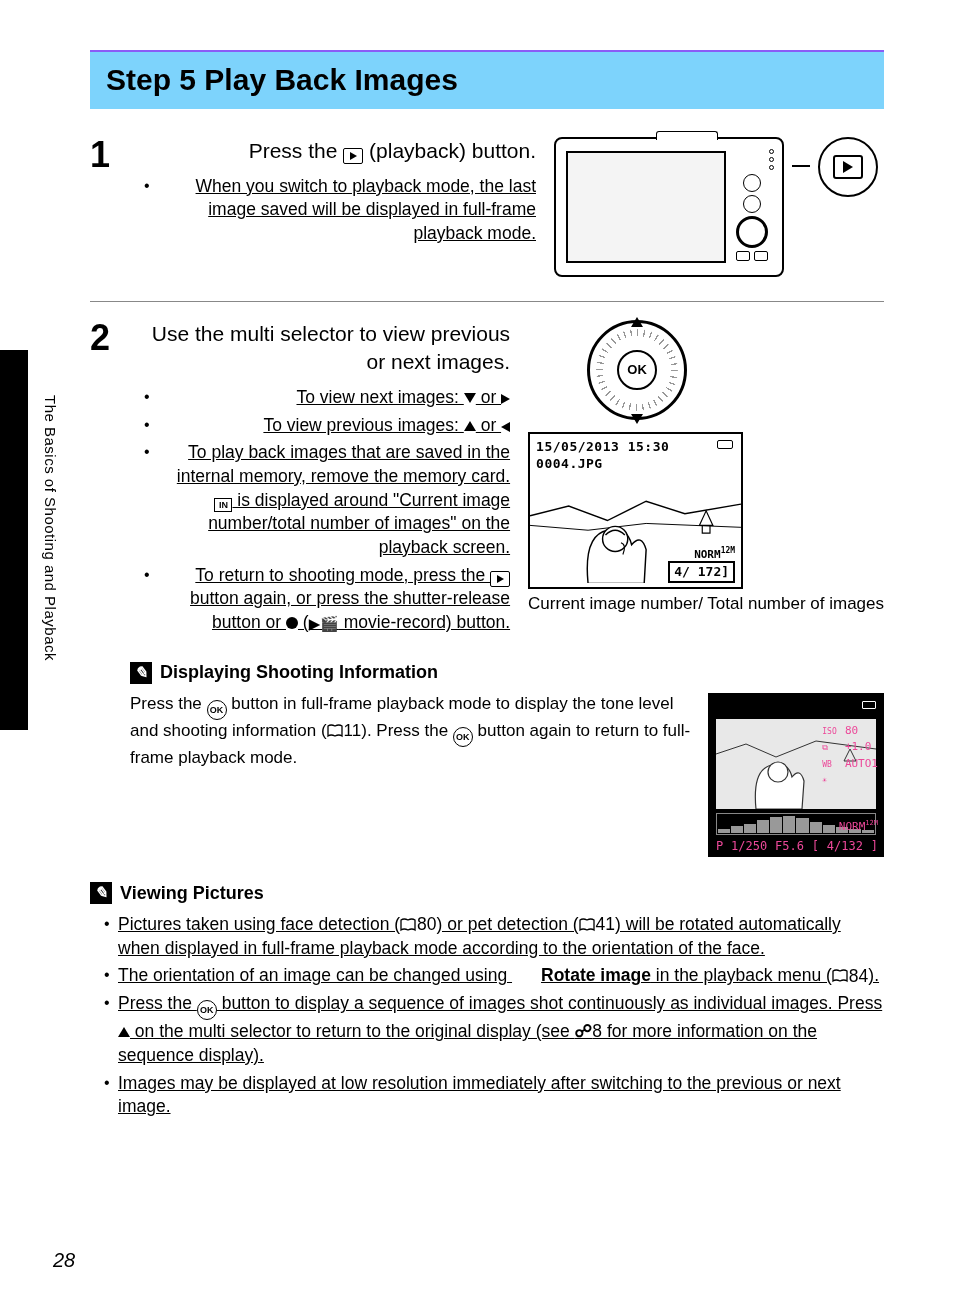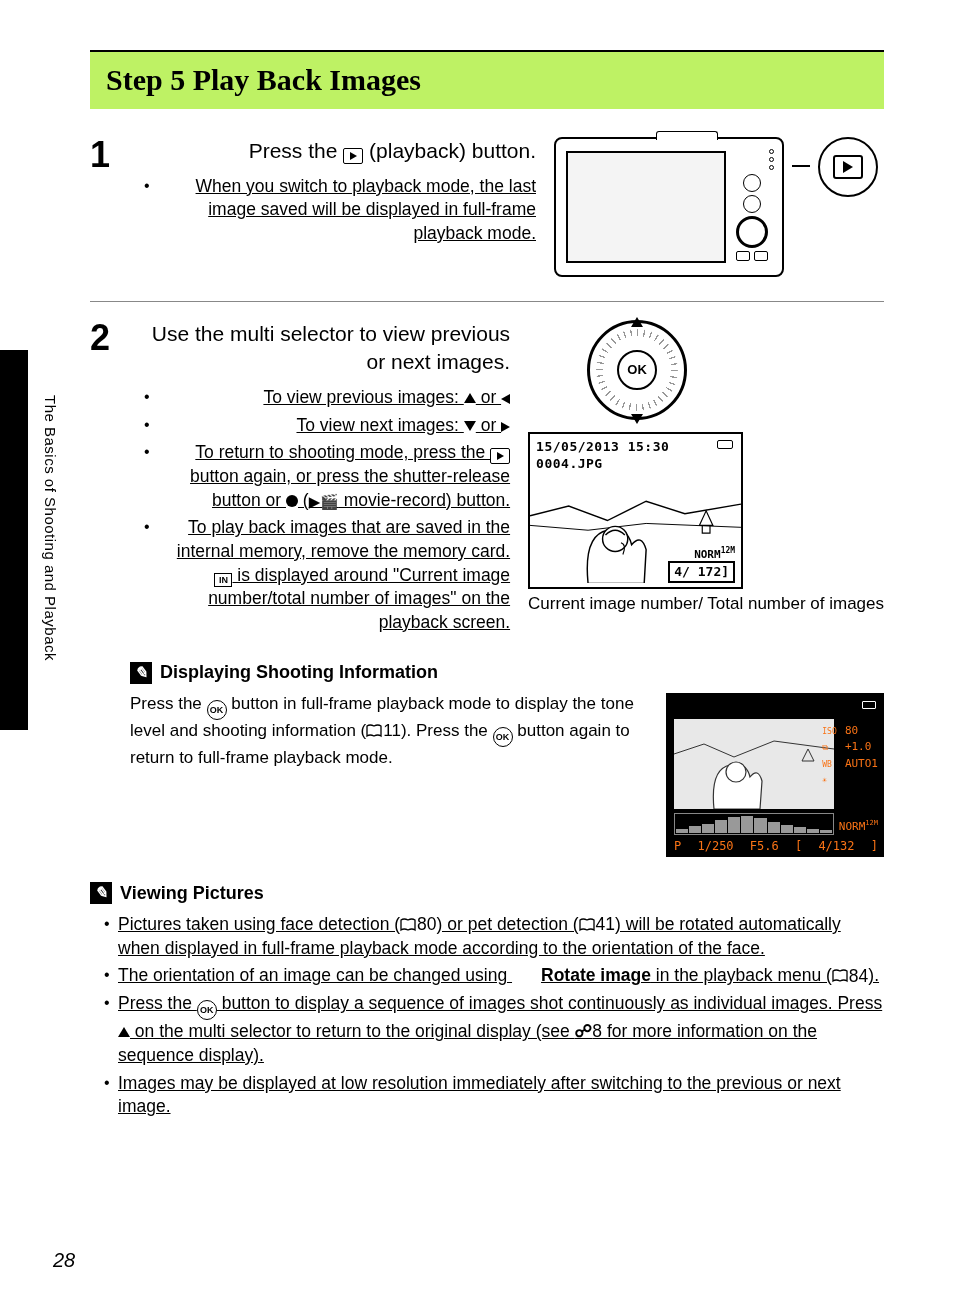--- a/index.html
+++ b/index.html
@@ -10,25 +10,24 @@
     background: #fff;
     color: #000;
     position: relative;
     font-size: 18px;
     line-height: 1.35;
   }
   .page {
     padding: 50px 70px 40px 90px;
   }
   .section-header {
-    background: #bef264;
-    border-top: 2px solid #000000;
+    background: #7dd3fc;
+    border-top: 2px solid #8b5cf6;
     padding: 8px 16px;
     margin-bottom: 28px;
-    font-family: Liberation Serif, serif;
   }
   .section-header h1 {
     font-size: 30px;
     font-weight: 700;
   }
   .sidebar-label {
     position: absolute;
     left: 40px;
     top: 395px;
     writing-mode: vertical-rl;
@@ -158,21 +157,21 @@
   
   .preview{width:215px;border:2px solid #000;background:#fff;font-family:monospace;font-size:13px;position:relative;}
   .preview .topline{padding:4px 6px;font-weight:700;letter-spacing:0.5px;}
   .preview .scene{height:110px;position:relative;overflow:hidden;}
   .preview .bottom-tag{position:absolute;right:6px;bottom:24px;font-size:11px;font-weight:700;}
   .preview .counter{position:absolute;right:6px;bottom:4px;border:2px solid #000;padding:0 4px;font-weight:700;font-size:13px;background:#fff;}
   .preview .battery{position:absolute;right:8px;top:6px;width:16px;height:9px;border:1.5px solid #000;border-radius:2px;}
   .caption{font-size:17px;margin-top:4px;}
 
   
-  .info-panel{width:218px;height:164px;background:#000;color:#f97316;position:relative;font-family:monospace;font-size:12px;}
+  .info-panel{width:176px;height:164px;background:#000;color:#ec4899;position:relative;font-family:monospace;font-size:12px;}
   .info-panel .img-area{position:absolute;left:8px;top:26px;width:160px;height:90px;background:#ddd;overflow:hidden;}
   .info-panel .img-area svg{width:100%;height:100%;}
   .info-panel .histo{position:absolute;left:8px;bottom:22px;width:160px;height:22px;border:1px solid #888;display:flex;align-items:flex-end;gap:1px;padding:1px;}
   .info-panel .histo span{flex:1;background:#999;}
   .info-panel .right-col{position:absolute;right:6px;top:30px;font-size:11px;line-height:1.5;text-align:left;}
   .info-panel .right-col .lbl{font-size:8px;display:inline-block;width:16px;}
   .info-panel .bottom-row{position:absolute;bottom:3px;left:8px;right:6px;display:flex;justify-content:space-between;font-size:12px;}
   .info-panel .battery{position:absolute;right:8px;top:8px;width:14px;height:8px;border:1px solid #fff;border-radius:1px;}
   .info-panel .norm{position:absolute;right:6px;bottom:22px;font-size:11px;}
 
@@ -240,32 +239,32 @@
   </div>
 
   <div class="step">
     <div class="step-num">2</div>
     <div class="step-body">
       <div class="step-content">
         <div class="step-text">
           <div class="step-title">Use the multi selector to view previous or next images.</div>
           <ul class="bullet">
             <li>
+              <span>To view next images: </span><span class="tri-down"></span><span> or </span><span class="tri-right-lg"></span>
+            </li>
+            <li>
               <span>To view previous images: </span><span class="tri-up"></span><span> or </span><span class="tri-left"></span>
             </li>
             <li>
-              <span>To view next images: </span><span class="tri-down"></span><span> or </span><span class="tri-right-lg"></span>
+              <span>To play back images that are saved in the internal memory, remove the memory card. </span><span class="in-box">IN</span><span> is displayed around "Current image number/total number of images" on the playback screen.</span>
             </li>
             <li>
               <span>To return to shooting mode, press the </span><span class="playback-box">
                   <span class="tri-right"></span>
                 </span><span> button again, or press the shutter-release button or </span><span class="dot-circle"></span> (<span class="rec-icon">▶🎬</span><span> movie-record) button.</span>
-            </li>
-            <li>
-              <span>To play back images that are saved in the internal memory, remove the memory card. </span><span class="in-box">IN</span><span> is displayed around "Current image number/total number of images" on the playback screen.</span>
             </li>
           </ul>
         </div>
         <div class="step-figure">
           <div class="selector-fig">
             <div class="wheel">
               <div class="wheel-lines"></div>
               <div class="arr u"><span class="tri-up"></span></div>
               <div class="arr d"><span class="tri-down"></span></div>
               <div class="wheel-inner">OK</div>

